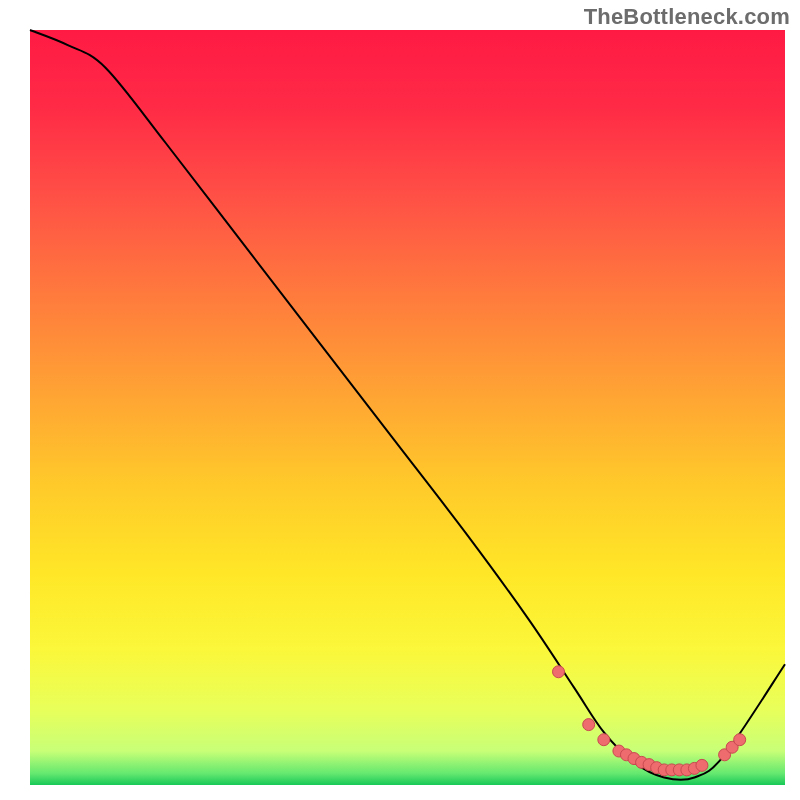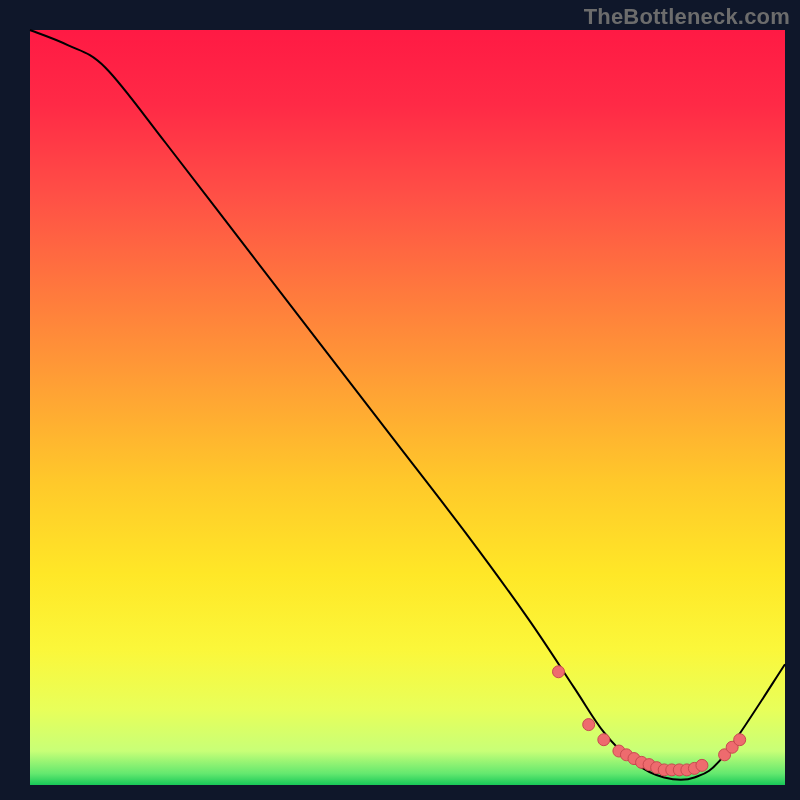--- a/index.html
+++ b/index.html
@@ -7,21 +7,21 @@
     padding: 0;
     width: 800px;
     height: 800px;
     background: #000;
     overflow: hidden;
   }
   .stage {
     position: relative;
     width: 800px;
     height: 800px;
-    background: #0f172a;
+    background: #ffffff;
   }
   svg.chart {
     position: absolute;
     left: 0;
     top: 0;
   }
   .watermark {
     position: absolute;
     top: 4px;
     right: 10px;

